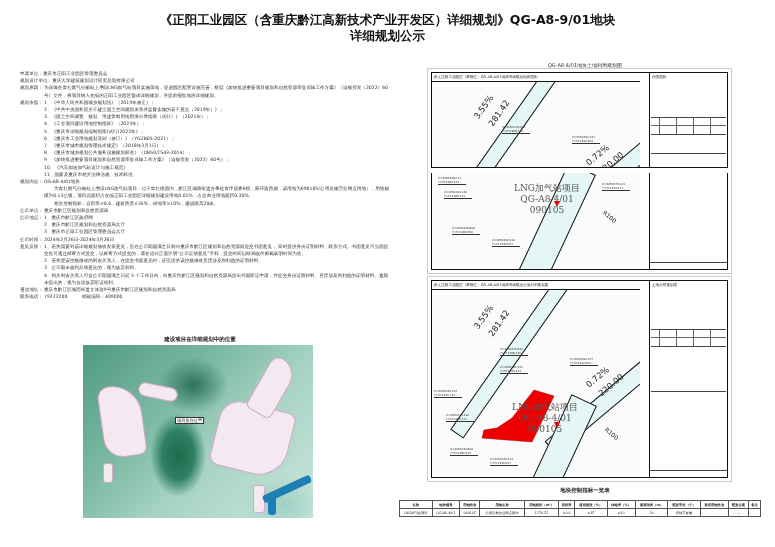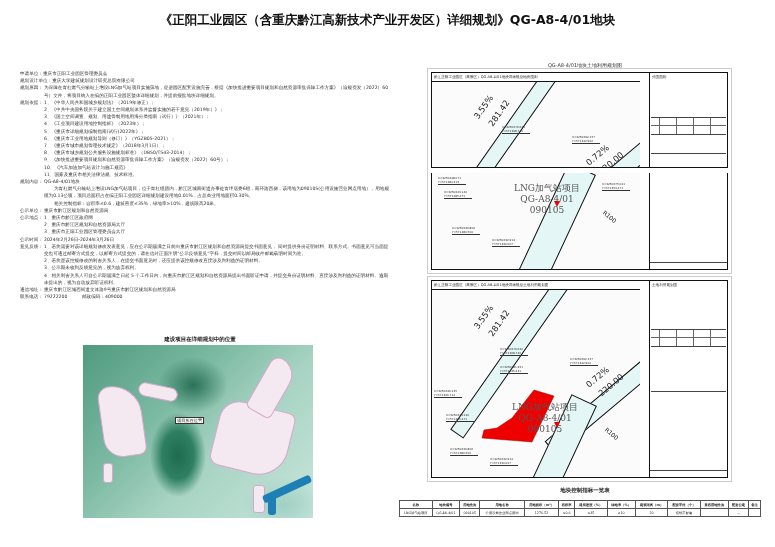--- a/index.html
+++ b/index.html
@@ -40,21 +40,22 @@
   .marker { position: absolute; width: 0; height: 0; border-left: 3px solid transparent; border-right: 3px solid transparent; border-top: 6px solid #e00; }
   .table-title { position: absolute; left: 395px; top: 487px; width: 380px; text-align: center; font-size: 5.5px; font-weight: bold; color: #222; }
   table.ctrl { position: absolute; left: 399px; top: 500px; width: 362px; border-collapse: collapse; font-size: 3.3px; color: #222; }
   table.ctrl th, table.ctrl td { border: 0.6px solid #555; text-align: center; height: 8px; padding: 0 1px; white-space: nowrap; }
   table.ctrl th { font-weight: bold; }
 </style>
 </head>
 <body>
 
 <div class="title">
-  <div>《正阳工业园区（含重庆黔江高新技术产业开发区）详细规划》QG-A8-4/01地块</div>
+  <div>《正阳工业园区（含重庆黔江高新技术产业开发区）详细规划》QG-A8-9/01地块</div>
+  <div>详细规划公示</div>
 </div>
 
 <div class="left">
   <div class="row">
       <span>申请单位：</span>
       <span>重庆市正阳工业园区管理委员会</span>
     </div>
   <div class="row">
       <span>规划设计单位：</span>
       <span>重庆大学建筑规划设计研究总院有限公司</span>

